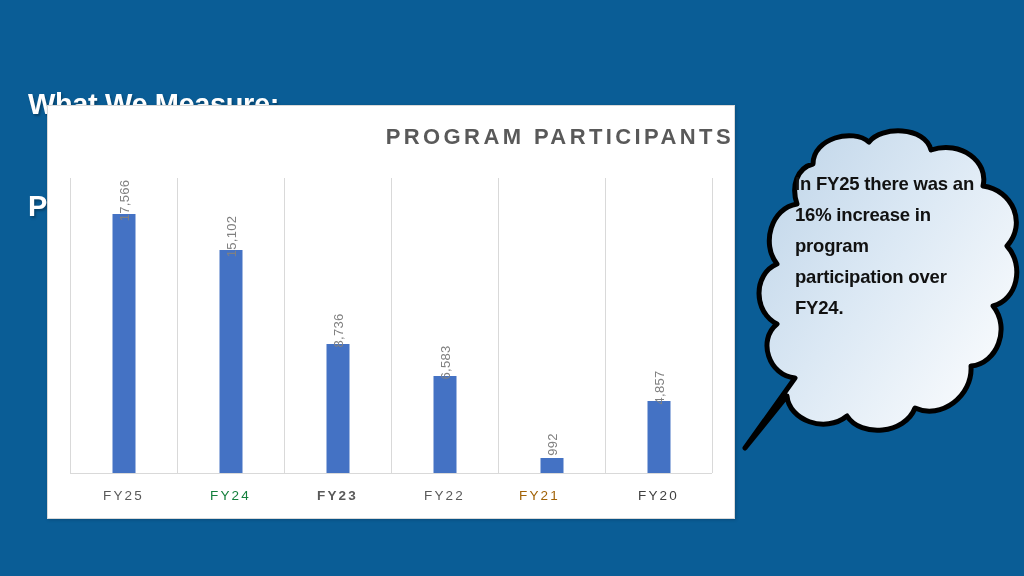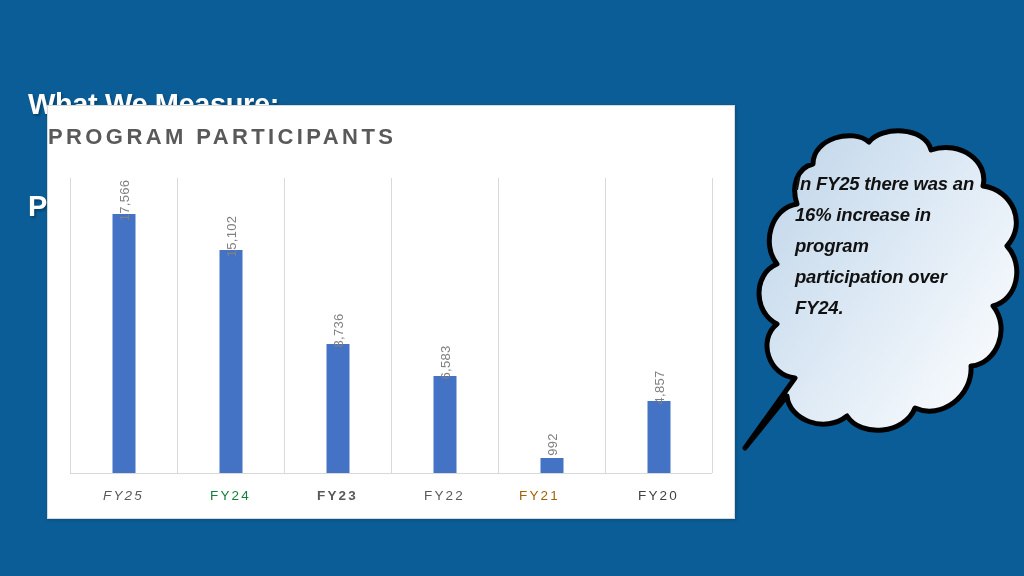--- a/index.html
+++ b/index.html
@@ -41,21 +41,21 @@
     background: #ffffff;
     border: 1px solid #d9d9d9;
     box-shadow: 1px 1px 3px rgba(0,0,0,0.18);
   }
 
   #chart-title {
     position: absolute;
     top: 18px;
     left: 0;
     width: 100%;
-    text-align: left;
+    text-align: right;
     color: #595959;
     font-size: 22px;
     font-weight: bold;
     letter-spacing: 3.4px;
   }
 
   
   #plot-area {
     position: absolute;
     left: 22px;
@@ -122,21 +122,20 @@
     white-space: nowrap;
   }
 
   
   #speech-cloud {
     position: absolute;
     left: 735px;
     top: 128px;
     width: 289px;
     height: 330px;
-    font-style: italic;
   }
   #speech-cloud svg { display: block; width: 289px; height: 330px; }
 
   #cloud-text {
     position: absolute;
     left: 60px;
     top: 40px;
     width: 180px;
     color: #111111;
     font-size: 18.5px;
@@ -184,21 +183,21 @@
         <div class="bar" title="FY21" style="height: 15px; background: rgb(68, 114, 196);"></div>
         <div class="bar-label" style="color: rgb(128, 128, 128); bottom: 47px; margin-bottom: -26px;">992</div>
       </div>
       <div class="bar-slot" style="left: 535px; width: 107px;">
         <div class="bar" title="FY20" style="height: 72px; background: rgb(68, 114, 196);"></div>
         <div class="bar-label" style="color: rgb(128, 128, 128); bottom: 104px; margin-bottom: -26px;">4,857</div>
       </div>
     </div>
   <div id="axis-line"></div>
   <div id="x-labels">
-      <div class="x-label" style="color: rgb(89, 89, 89); left: 0px; width: 107px; font-style: italic;">FY25</div>
+      <div class="x-label" style="color: rgb(89, 89, 89); left: 0px; width: 107px;">FY25</div>
       <div class="x-label" style="color: #15803d; left: 107px; width: 107px;">FY24</div>
       <div class="x-label" style="color: rgb(89, 89, 89); left: 214px; width: 107px; font-weight: bold;">FY23</div>
       <div class="x-label" style="color: rgb(89, 89, 89); left: 321px; width: 107px;">FY22</div>
       <div class="x-label" style="color: #a16207; left: 416px; width: 107px;">FY21</div>
       <div class="x-label" style="color: #404040; left: 535px; width: 107px;">FY20</div>
     </div>
 </div>
 
 <div id="speech-cloud">
   <svg viewBox="0 0 289 330" xmlns="http://www.w3.org/2000/svg">

